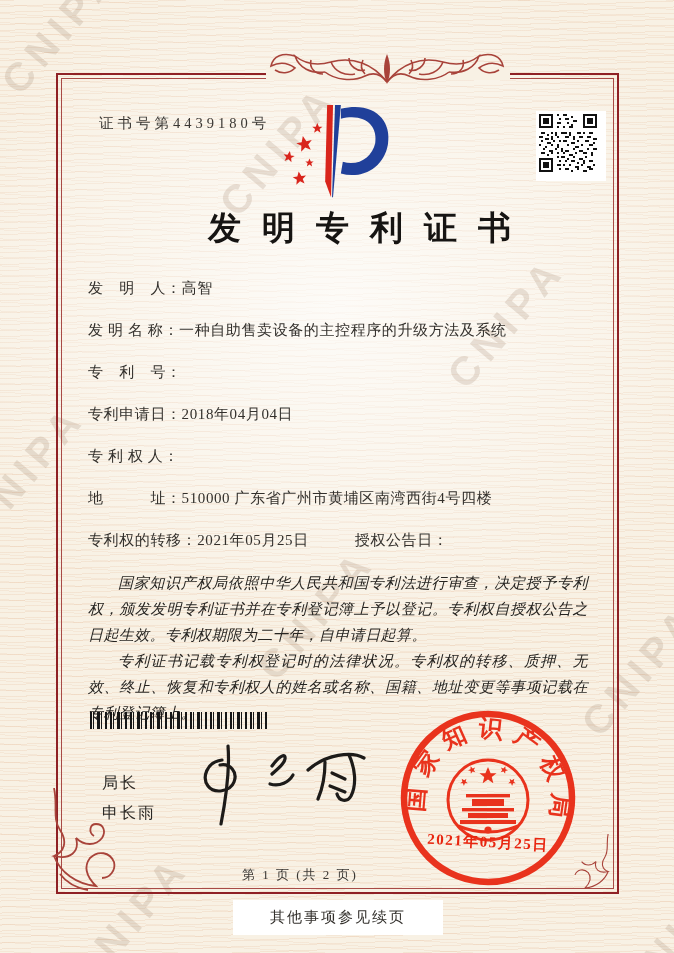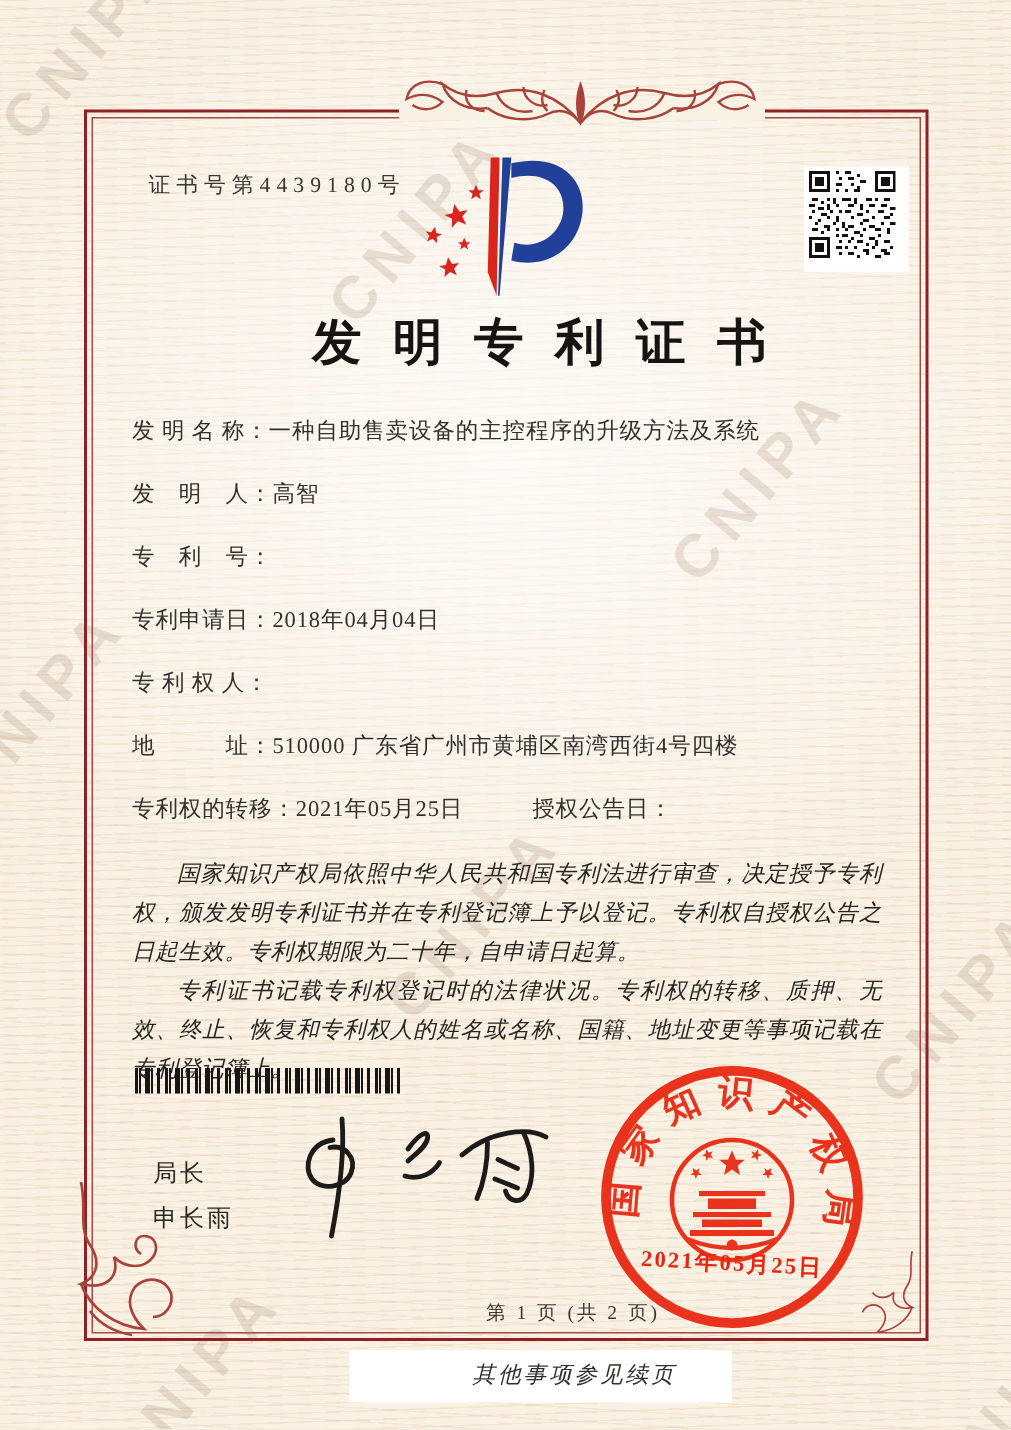--- a/index.html
+++ b/index.html
@@ -51,24 +51,24 @@
       #161616 11px 12px, rgba(0,0,0,0) 12px 15px,
       #161616 15px 17px, rgba(0,0,0,0) 17px 20px);
   }
   .signer{position:absolute;left:90px;top:768px;font-size:16px;line-height:30px;letter-spacing:2px;color:#2a2825;margin-left:12px;}
   .signature{position:absolute;left:192px;top:740px;width:190px;height:90px;}
   .seal{position:absolute;left:398px;top:708px;width:180px;height:180px;opacity:.93;}
   .seal-date{
     position:absolute;left:402px;top:833px;width:172px;text-align:center;
     color:#e8250f;font-weight:bold;font-size:15px;letter-spacing:1.5px;transform:rotate(3deg);
   }
-  .page-info{position:absolute;left:160px;top:866px;width:280px;text-align:right;font-size:13px;letter-spacing:2px;color:#3a3733;}
+  .page-info{position:absolute;left:160px;top:866px;width:280px;text-align:center;font-size:13px;letter-spacing:2px;color:#3a3733;}
   .footer-note{
     position:absolute;left:233px;top:900px;width:210px;height:35px;background:#ffffff;
-    text-align:center;line-height:35px;font-size:15px;font-style:italic;letter-spacing:2px;color:#33302c;padding-left:45px;
+    text-align:center;line-height:35px;font-size:15px;letter-spacing:2px;color:#33302c;
   }
 </style>
 </head>
 <body>
 
 <div class="page">
 
   <span class="wm" style="left:-18px;top:6px;">CNIPA</span>
   <span class="wm" style="left:200px;top:128px;">CNIPA</span>
   <span class="wm" style="left:428px;top:300px;">CNIPA</span>
@@ -230,26 +230,26 @@
         <rect x="19" y="27" width="1" height="1"></rect>
         <rect x="22" y="28" width="2" height="1"></rect>
         <rect x="25" y="27" width="2" height="1"></rect>
     </svg>
   </div>
 
   <div class="title">发明专利证书</div>
 
   <div class="fields">
     <div class="f-row">
+      <span class="f-label">发　明　人：</span>
+      <span class="f-value">高智</span>
+    </div>
+    <div class="f-row">
       <span class="f-label">发 明 名 称：</span>
       <span class="f-value">一种自助售卖设备的主控程序的升级方法及系统</span>
-    </div>
-    <div class="f-row">
-      <span class="f-label">发　明　人：</span>
-      <span class="f-value">高智</span>
     </div>
     <div class="f-row">
       <span class="f-label">专　利　号：</span>
     </div>
     <div class="f-row">
       <span class="f-label">专利申请日：</span>
       <span class="f-value">2018年04月04日</span>
     </div>
     <div class="f-row">
       <span class="f-label">专 利 权 人：</span>

